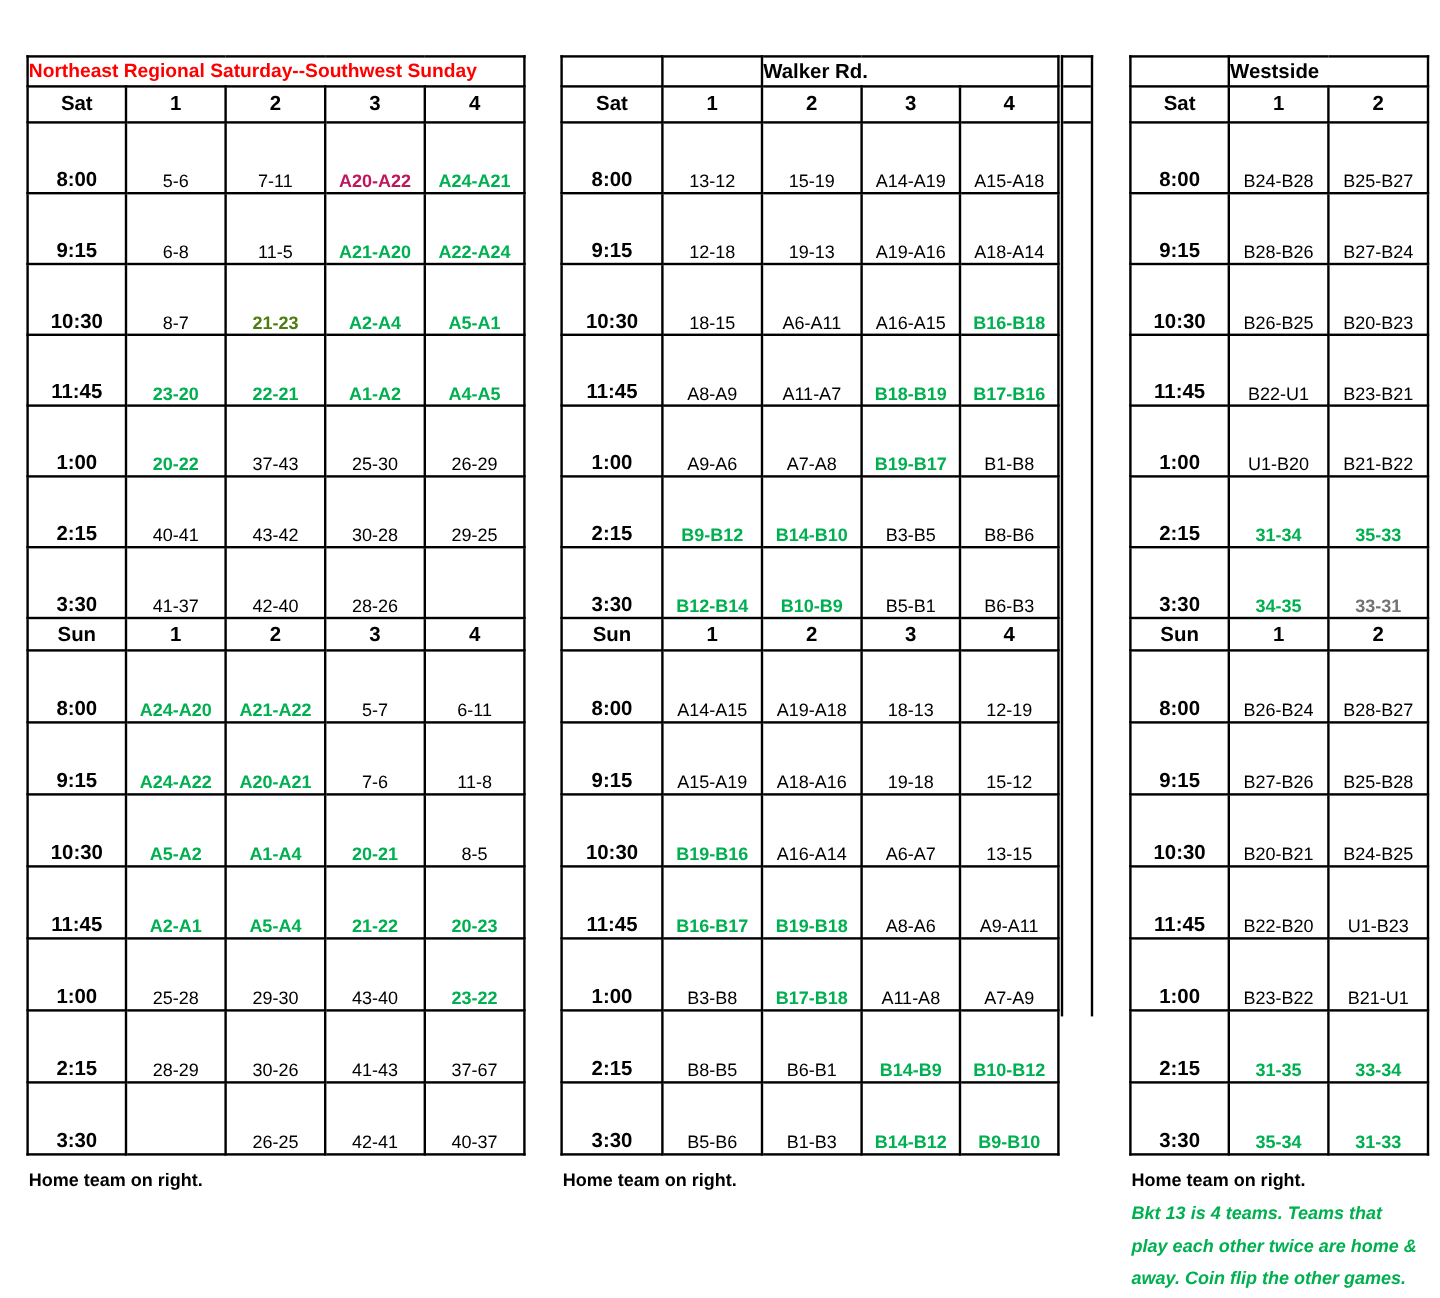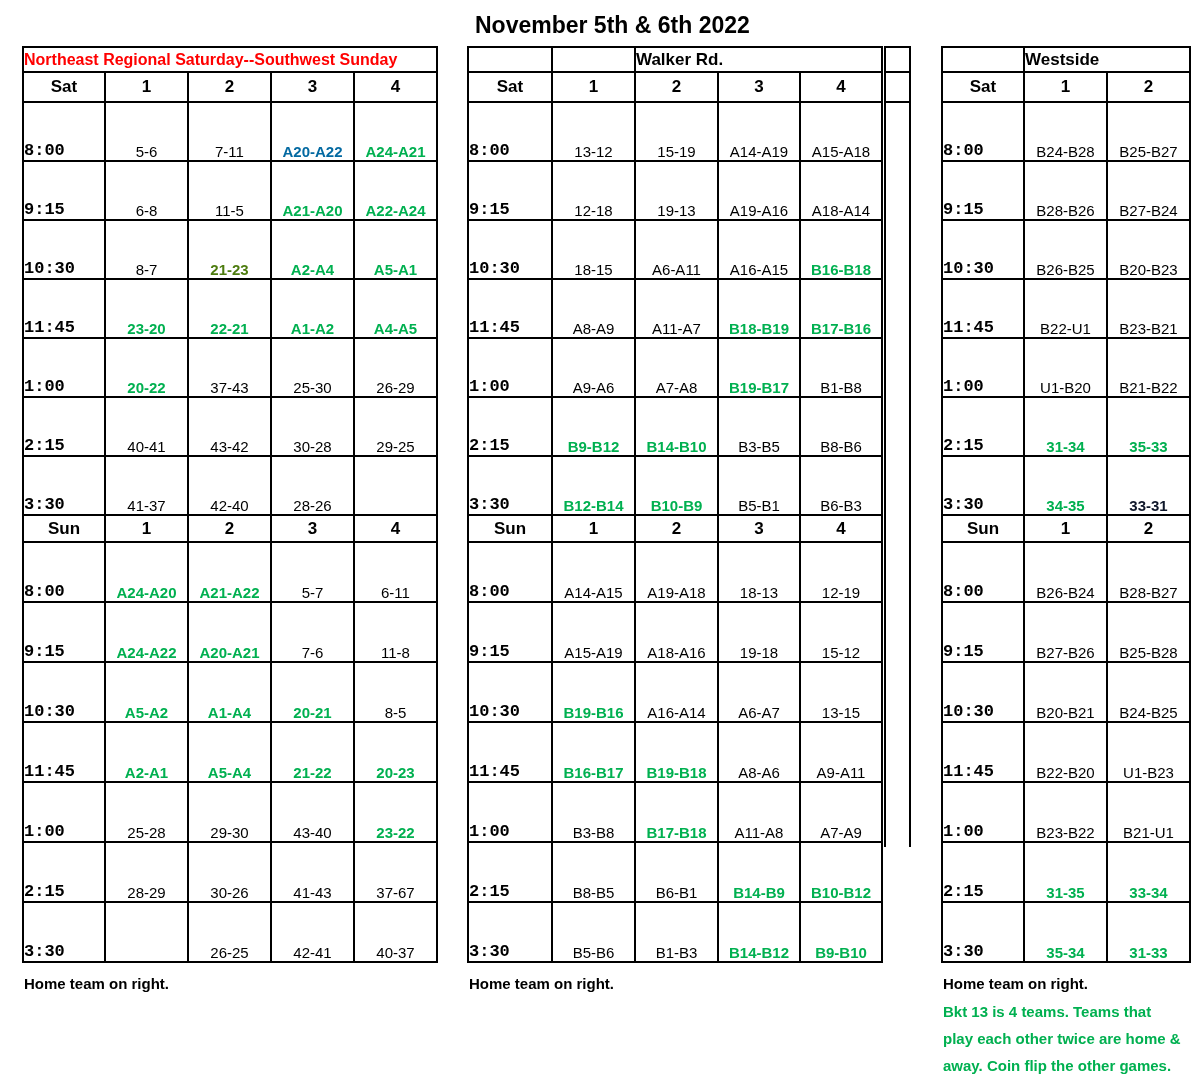--- a/index.html
+++ b/index.html
@@ -14,38 +14,37 @@
   table.sched td{border:2px solid #000;box-sizing:border-box;overflow:hidden;white-space:nowrap;padding:0;}
   tr.banner{height:25px;}
   td.banner-cell{font-weight:bold;vertical-align:middle;}
   td.banner-red{color:#FF0000;font-size:16px;text-align:left;}
   td.banner-venue{font-size:17px;text-align:left;padding-left:3px;}
   tr.dayhead{height:30px;}
   tr.dayhead2{height:27px;}
   tr.dayhead td,tr.dayhead2 td{font-size:17px;font-weight:bold;text-align:center;vertical-align:middle;}
   tr.data{height:59px;}
   tr.data2{height:60px;}
-  td.time{font-size:17px;font-weight:bold;vertical-align:bottom;padding-bottom:8px;font-family:Liberation Mono, monospace;}
+  td.time{font-size:17px;font-weight:bold;text-align:center;vertical-align:bottom;padding-bottom:8px;}
   td.match{font-size:15px;text-align:center;vertical-align:bottom;padding-bottom:9px;}
   td.match.green{color:#00B050;font-weight:bold;}
   .note{font-weight:bold;font-size:15px;line-height:27px;padding-left:2px;}
   .note-black{margin-top:7px;}
   .note-green{color:#00B050;margin-top:1px;}
   #block-northeast .note-green,#block-walker .note-green{width:398px;}
-  #block-westside .note-green{width:238px;}
+  #block-westside .note-green{width:238px;font-style:italic;}
   .sep-col{position:absolute;left:884px;top:46px;width:27px;height:801px;box-sizing:border-box;
            border-left:2px solid #000;border-right:2px solid #000;border-top:2px solid #000;}
   .sep-seg1{height:23px;border-bottom:2px solid #000;}
   .sep-seg2{height:28px;border-bottom:2px solid #000;}
 </style>
 </head>
 <body>
 
 <div class="page">
-  <div class="page-title">November 5th &amp; 6th 2022</div>
 
   <section class="tblock" id="block-northeast">
     <table class="sched" id="tbl-northeast">
         <colgroup>
           <col style="width: 82px;">
           <col style="width: 83px;">
           <col style="width: 83px;">
           <col style="width: 83px;">
           <col style="width: 83px;">
         </colgroup>
@@ -57,21 +56,21 @@
             <td>Sat</td>
             <td>1</td>
             <td>2</td>
             <td>3</td>
             <td>4</td>
           </tr>
           <tr class="data">
             <td class="time">8:00</td>
             <td class="match">5-6</td>
             <td class="match">7-11</td>
-            <td class="match green" style="color: #0369a1;">A20-A22</td>
+            <td class="match green" style="color: #be185d;">A20-A22</td>
             <td class="match green" style="color: rgb(0, 176, 80);">A24-A21</td>
           </tr>
           <tr class="data">
             <td class="time">9:15</td>
             <td class="match">6-8</td>
             <td class="match">11-5</td>
             <td class="match green" style="color: rgb(0, 176, 80);">A21-A20</td>
             <td class="match green" style="color: rgb(0, 176, 80);">A22-A24</td>
           </tr>
           <tr class="data">
@@ -350,21 +349,21 @@
             <td class="match">B21-B22</td>
           </tr>
           <tr class="data">
             <td class="time">2:15</td>
             <td class="match green" style="color: rgb(0, 176, 80);">31-34</td>
             <td class="match green" style="color: rgb(0, 176, 80);">35-33</td>
           </tr>
           <tr class="data">
             <td class="time">3:30</td>
             <td class="match green" style="color: rgb(0, 176, 80);">34-35</td>
-            <td class="match green" style="color: #0f172a;">33-31</td>
+            <td class="match green" style="color: #737373;">33-31</td>
           </tr>
           <tr class="dayhead2">
             <td>Sun</td>
             <td>1</td>
             <td>2</td>
           </tr>
           <tr class="data2">
             <td class="time">8:00</td>
             <td class="match">B26-B24</td>
             <td class="match">B28-B27</td>

